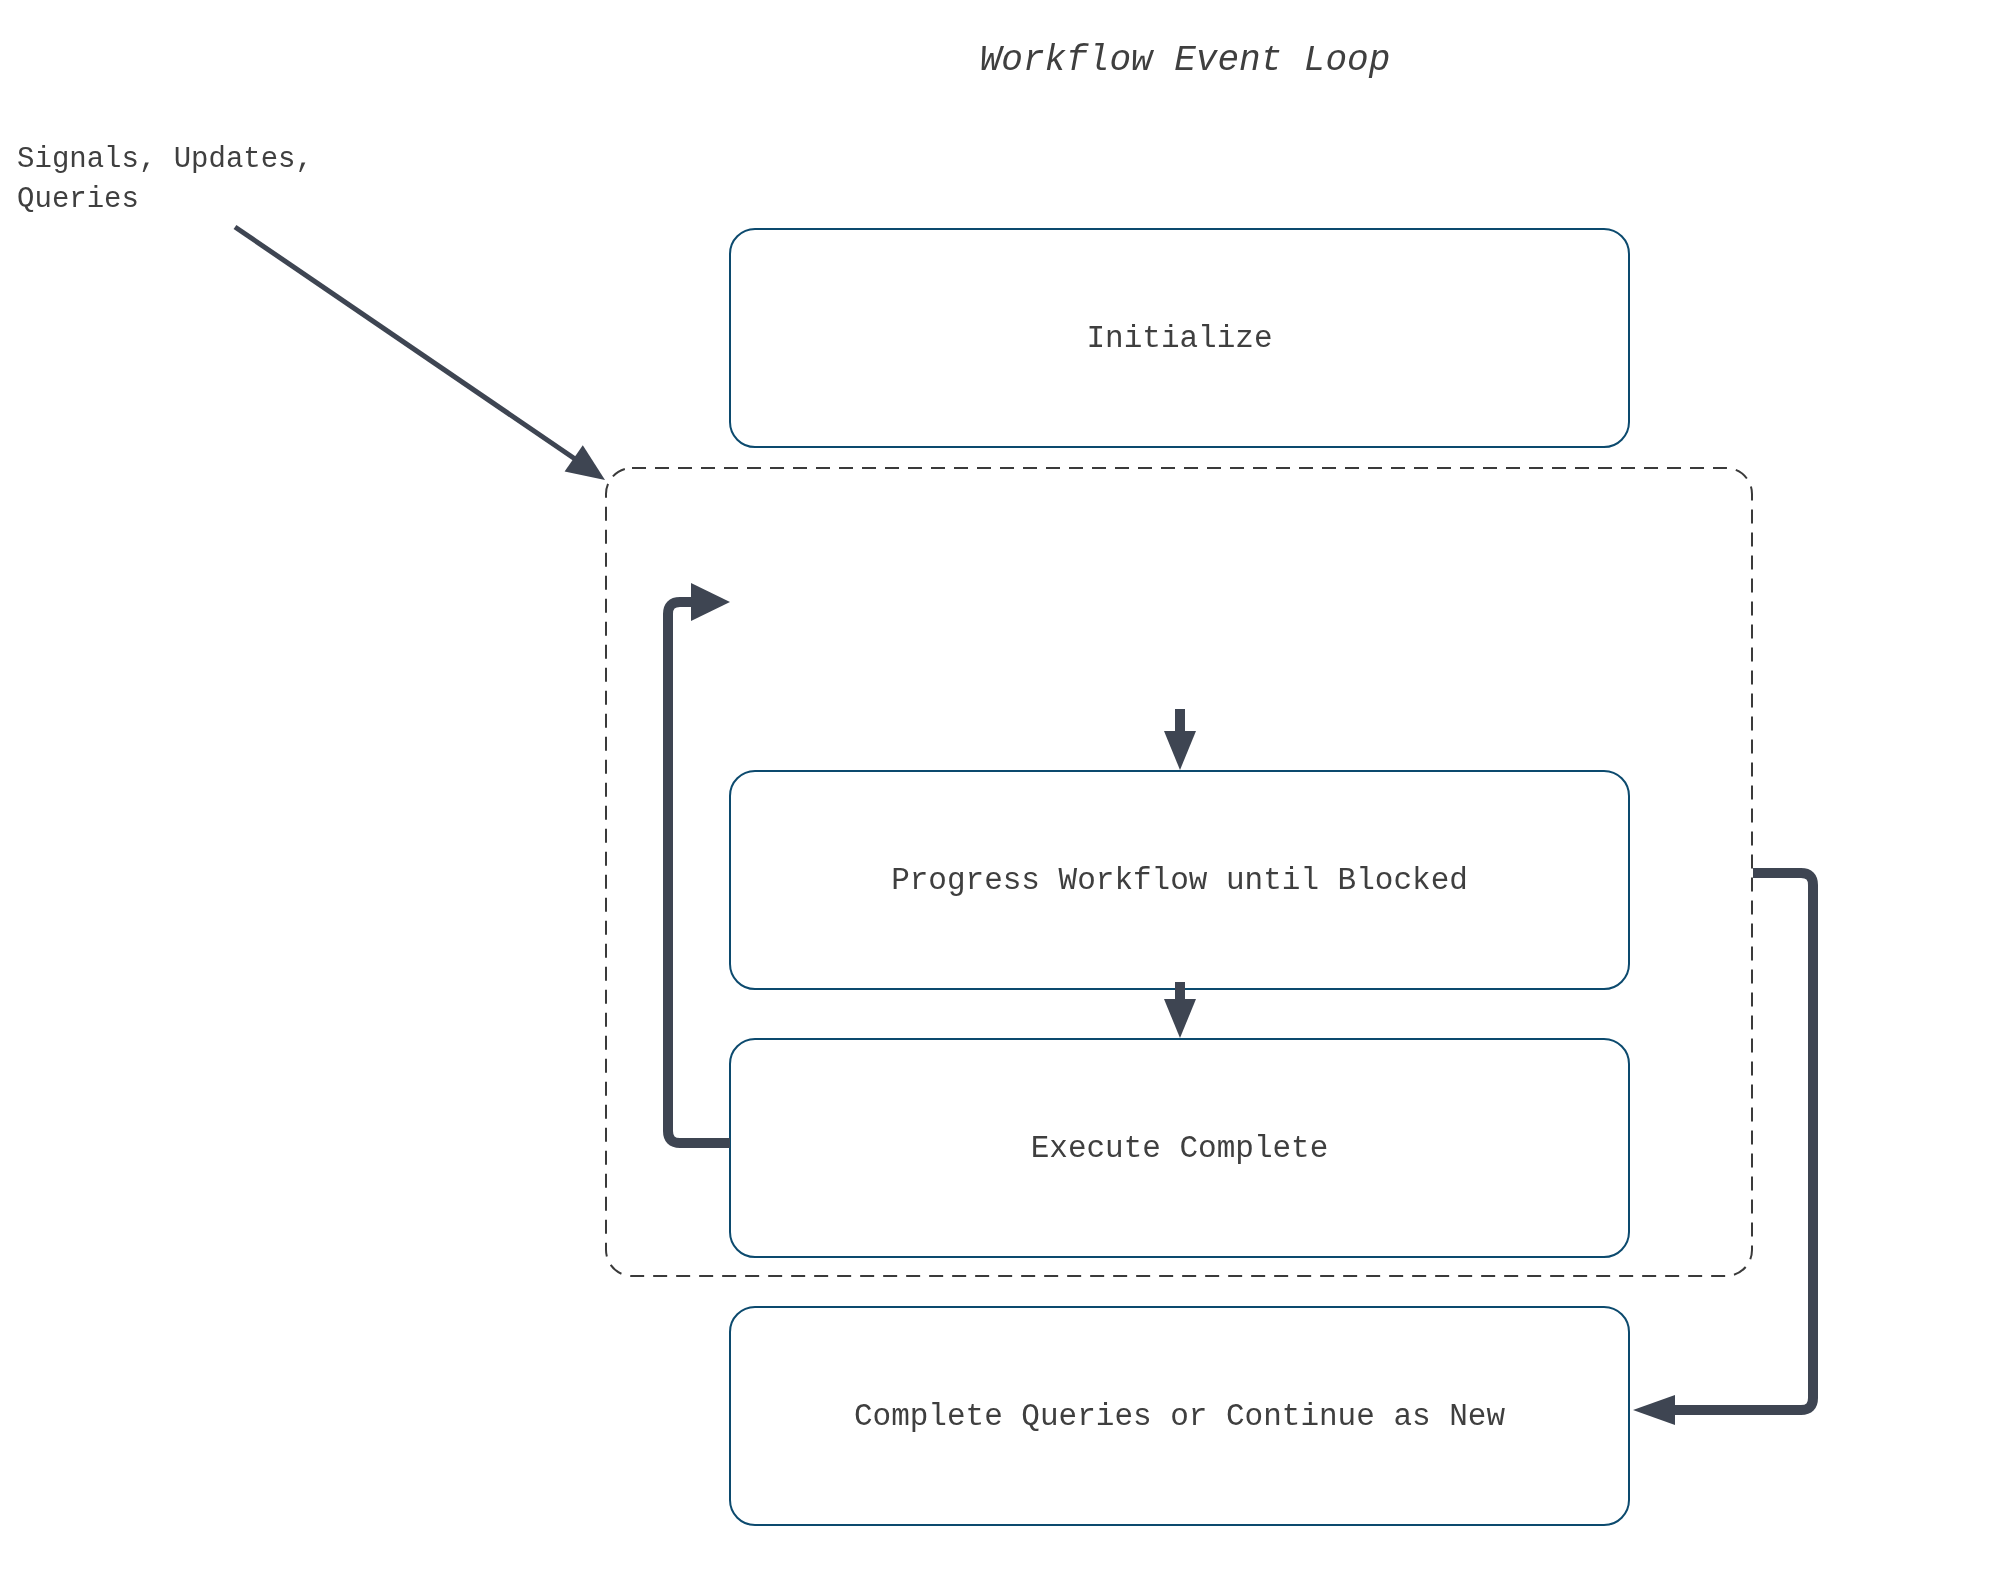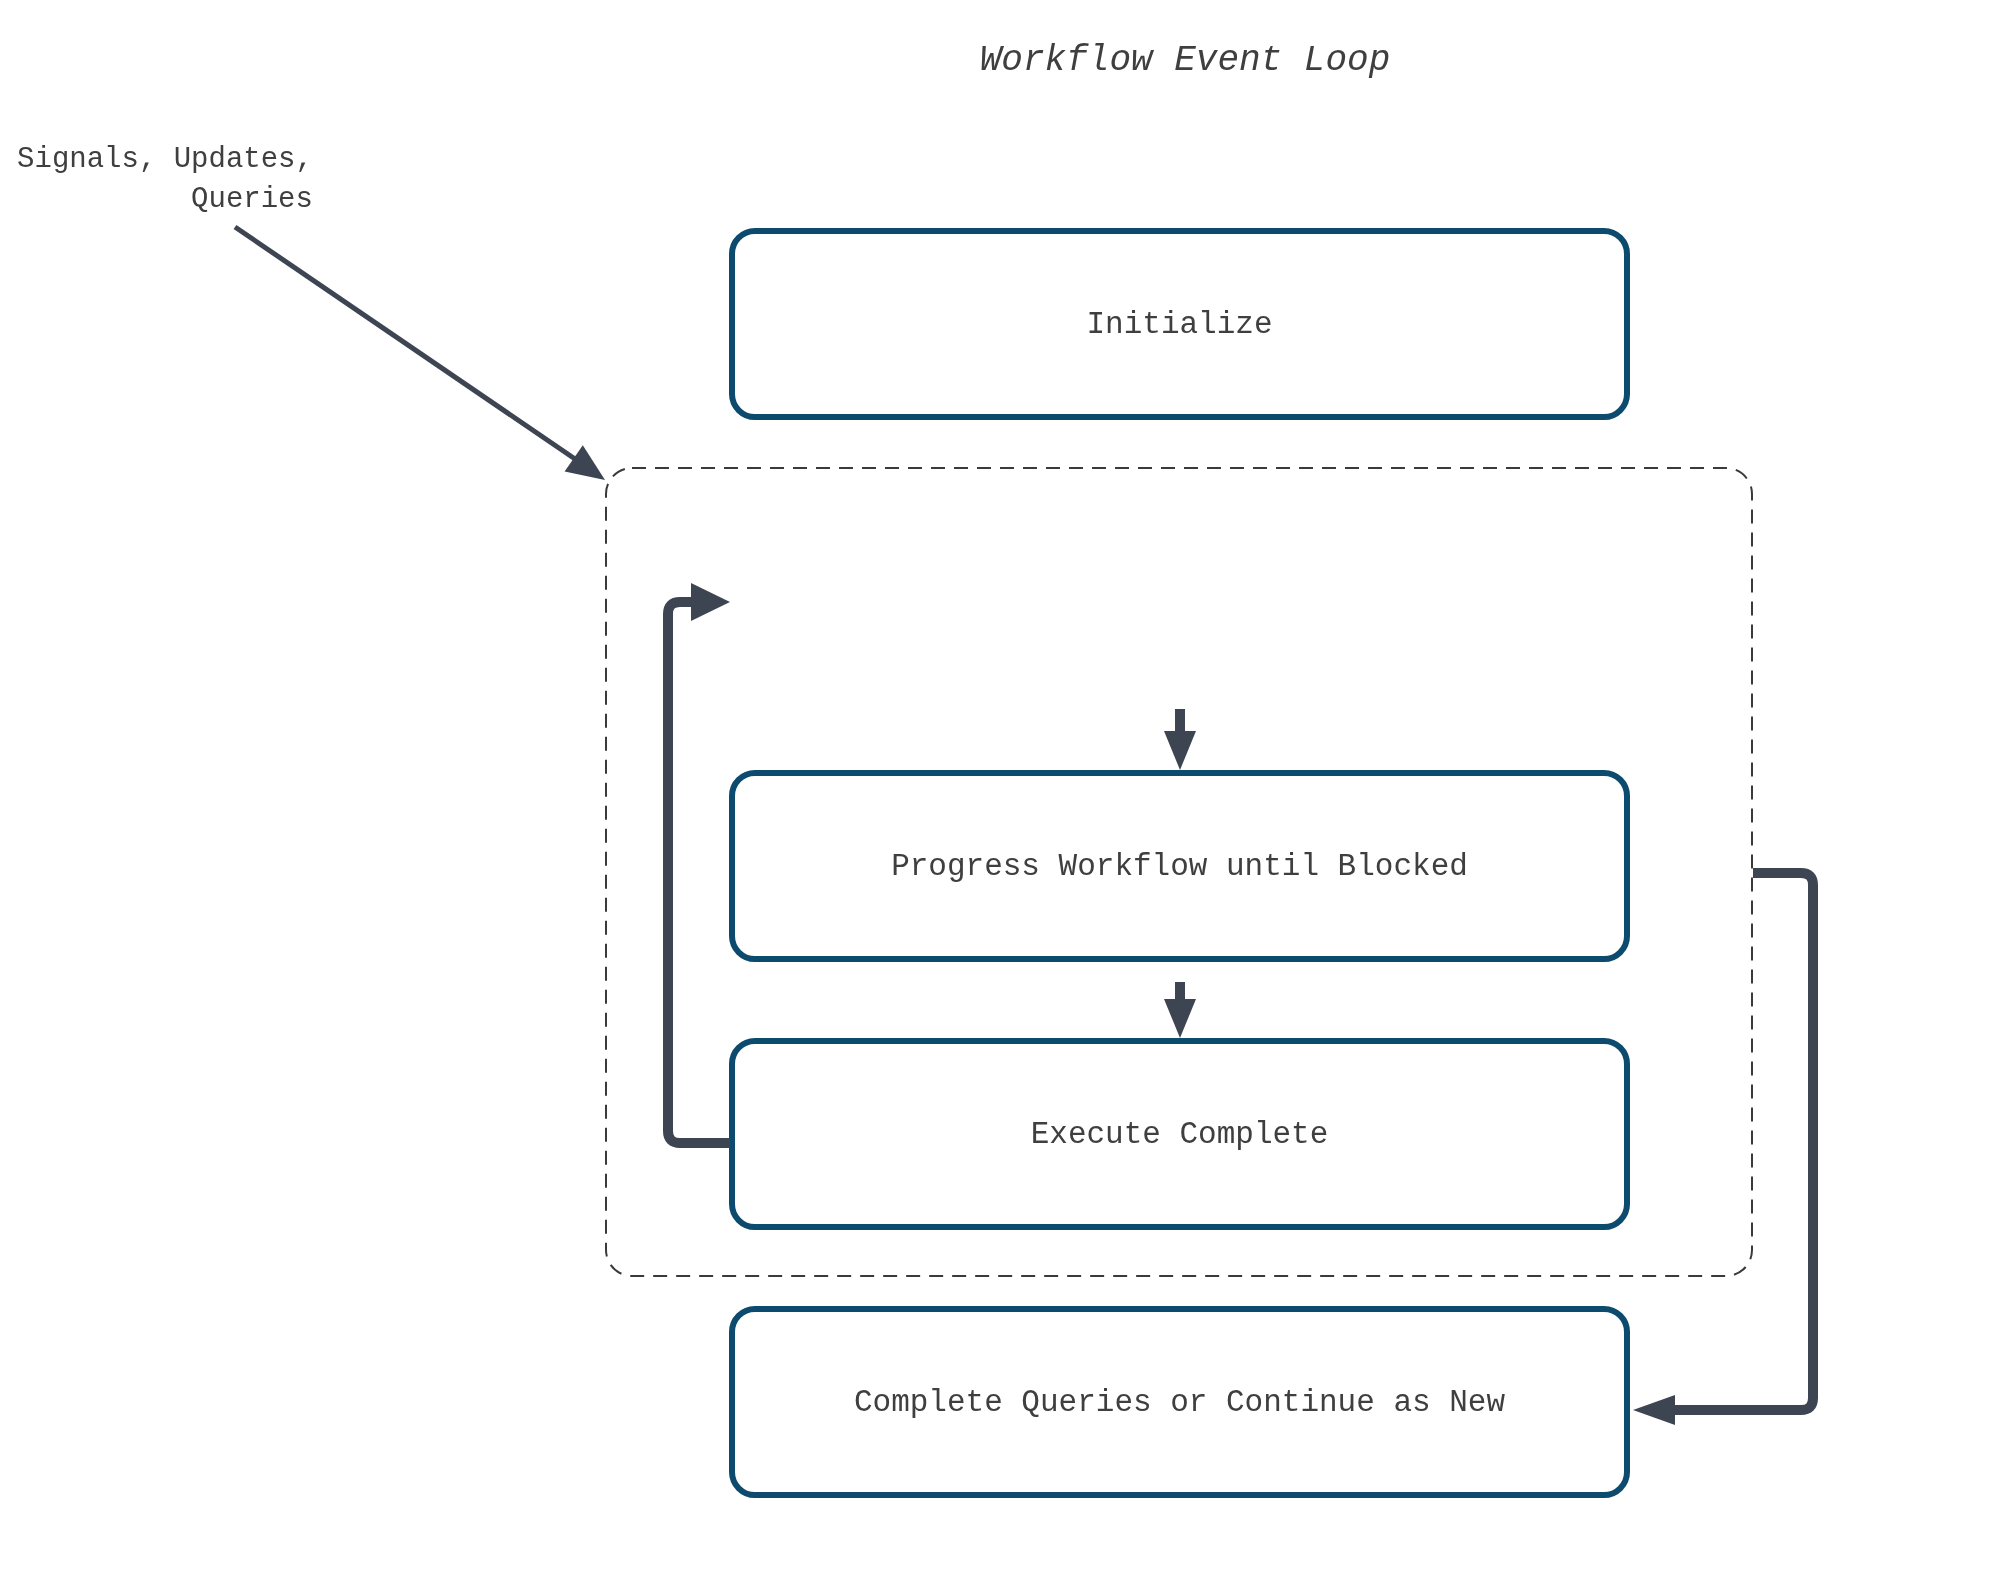--- a/index.html
+++ b/index.html
@@ -26,32 +26,32 @@
     white-space: nowrap;
     color: #3f3f3f;
   }
   .side-label {
     position: absolute;
     top: 140px;
     left: 165px;
     transform: translateX(-50%);
     font-size: 29px;
     line-height: 40px;
-    text-align: right;
+    text-align: left;
     white-space: pre-line;
     color: #3f3f3f;
   }
   .node {
     position: absolute;
     left: 729px;
     width: 901px;
-    height: 192px;
+    height: 220px;
     box-sizing: border-box;
     background: #ffffff;
-    border: 6px solid #0c4a6e;
+    border: 2px solid #0c4a6e;
     border-radius: 26px;
     display: flex;
     align-items: center;
     justify-content: center;
     text-align: center;
     font-size: 31px;
     color: #3f3f3f;
     z-index: 2;
   }
   .node-initialize      { top: 228px; }

